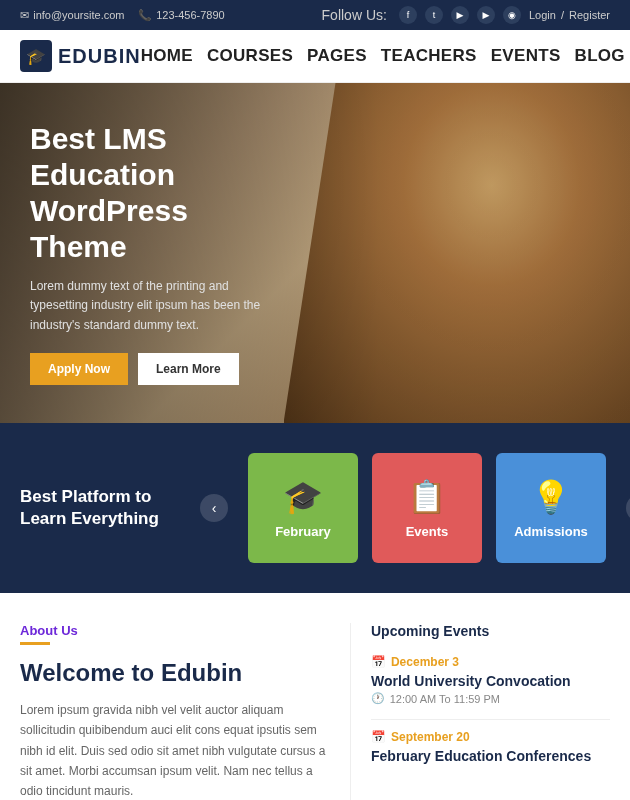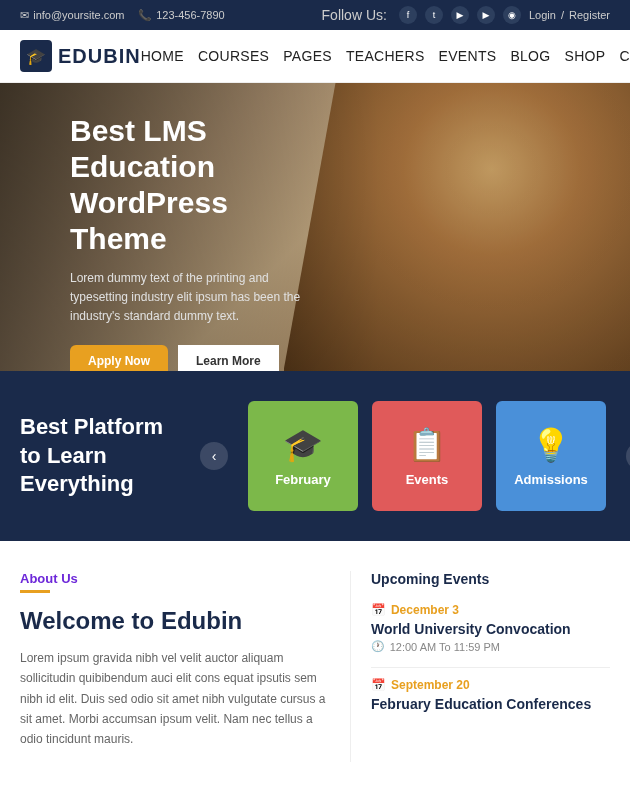--- a/index.html
+++ b/index.html
@@ -41,74 +41,74 @@
     .logo-icon {
       width: 32px; height: 32px;
       background: #1a2a4a;
       border-radius: 4px;
       display: flex; align-items: center; justify-content: center;
       color: #f5c518; font-size: 16px;
     }
     .logo-text { font-weight: 800; font-size: 20px; color: #1a2a4a; letter-spacing: 1px; }
     nav { display: flex; align-items: center; gap: 14px; }
     nav a {
-      color: #222; font-size: 14px; font-weight: 400; text-decoration: none;
+      color: #222; font-size: 17px; font-weight: 700; text-decoration: none;
       text-transform: uppercase; letter-spacing: 0.3px;
     }
     .nav-icons { display: flex; align-items: center; gap: 8px; }
     .nav-icons span { font-size: 14px; color: #333; cursor: pointer; }
 
     
     .hero {
       position: relative;
       width: 100%;
-      height: 288px;
+      height: 340px;
       background: linear-gradient(rgba(0,0,0,0.3), rgba(0,0,0,0.2)),
                   #7a6a55;
       overflow: hidden;
       display: flex;
-      padding-left: 40px;
+      align-items: center;
     }
     .hero-bg {
       position: absolute; top: 0; left: 0; width: 100%; height: 100%;
       background: linear-gradient(135deg, #8b7355 0%, #c8a882 30%, #e8c99a 50%, #b8956a 70%, #7a6040 100%);
       opacity: 0.85;
     }
     .hero-overlay {
       position: absolute; top: 0; left: 0; width: 100%; height: 100%;
       background: linear-gradient(to right, rgba(0,0,0,0.55) 0%, rgba(0,0,0,0.1) 60%);
     }
     .hero-content {
       position: relative; z-index: 2; padding: 30px 30px; max-width: 320px;
     }
     .hero-title { color: #fff; font-size: 30px; font-weight: 800; line-height: 1.2; margin-bottom: 12px; }
     .hero-desc { color: #e0e0e0; font-size: 12px; line-height: 1.6; margin-bottom: 18px; }
     .hero-buttons { display: flex; gap: 10px; }
     .btn-yellow {
       background: #e8a020; color: #fff; border: none;
       padding: 9px 18px; font-size: 12px; font-weight: 700;
-      cursor: pointer; border-radius: 6px;
+      cursor: pointer; border-radius: 0;
     }
     .btn-white {
       background: #fff; color: #333; border: none;
       padding: 9px 18px; font-size: 12px; font-weight: 700;
       cursor: pointer; border-radius: 0;
     }
 
     
     .platform-section {
       background: #1a2a4a;
       padding: 30px 20px;
       display: flex;
       align-items: center;
       gap: 20px;
       position: relative;
     }
     .platform-text {
-      color: #fff; font-size: 22px; font-weight: 800; line-height: 1.3;
+      color: #fff; font-size: 17px; font-weight: 800; line-height: 1.3;
       flex: 0 0 160px;
     }
     .platform-cards { display: flex; gap: 14px; flex: 1; justify-content: center; }
     .platform-card {
       width: 110px; height: 110px; border-radius: 6px;
       display: flex; flex-direction: column;
       align-items: center; justify-content: center;
       gap: 8px; cursor: pointer;
     }
     .card-green { background: #7cb84a; }

